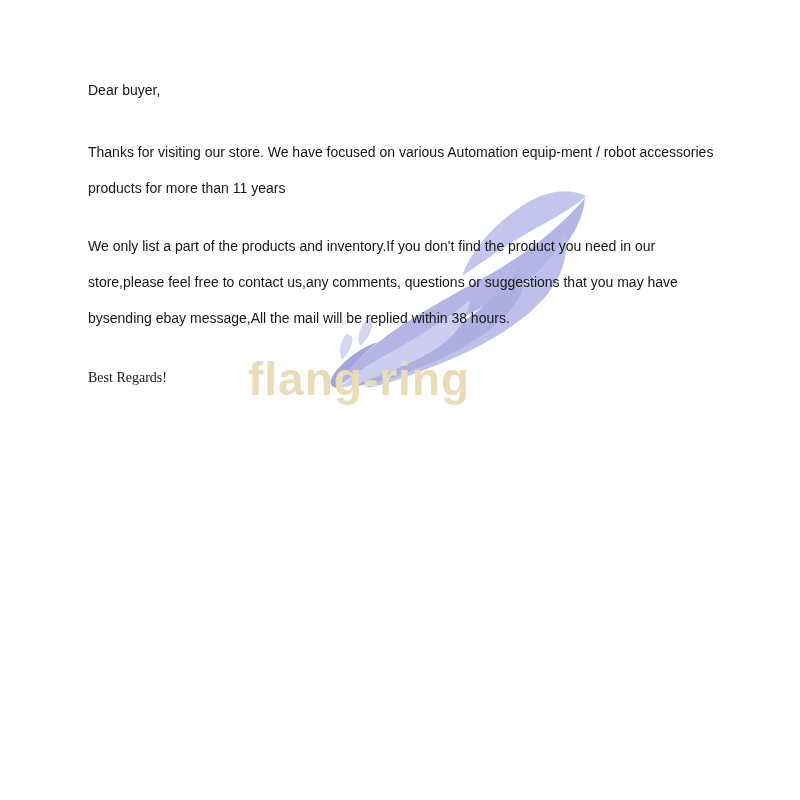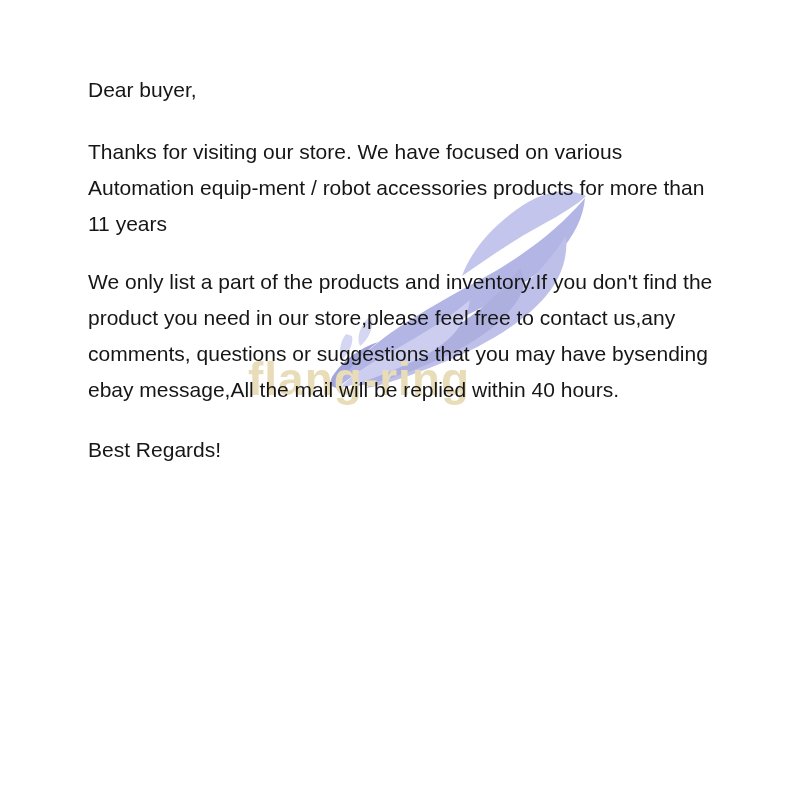--- a/index.html
+++ b/index.html
@@ -42,33 +42,34 @@
     color: #e8ddb8;
     white-space: nowrap;
   }
 
   
   .letter {
     position: relative;
     z-index: 2;
     padding: 72px 86px 0 88px;
     color: #1b1b1b;
-    font-size: 21px;
+    font-size: 14px;
     line-height: 36px;
   }
   .para {
     margin: 0 0 22px 0;
     max-width: 628px;
     color: #161616;
   }
   .para.first {
     margin-bottom: 26px;
   }
   .sig {
     margin-top: 24px;
+    font-family: Liberation Serif, serif;
   }
 </style>
 </head>
 <body>
 
 <div class="page">
 
   <div class="watermark">
     <svg width="800" height="800" viewBox="0 0 800 800">
       <g opacity="0.72">
@@ -81,17 +82,17 @@
         <path d="M346 334 C 340 342, 338 352, 342 360 C 348 354, 354 344, 352 336 Z" fill="#c6c8ee"></path>
         <path d="M368 318 C 360 326, 356 338, 360 346 C 368 340, 374 328, 372 318 Z" fill="#c6c8ee"></path>
       </g>
     </svg>
     <div class="watermark-text">flang-ring</div>
   </div>
 
   <div class="letter">
     <p class="para first">Dear buyer,</p>
     <p class="para">Thanks for visiting our store. We have focused on various Automation equip-ment / robot accessories products for more than 11 years</p>
-    <p class="para">We only list a part of the products and inventory.If you don't find the product you need in our store,please feel free to contact us,any comments, questions or suggestions that you may have bysending ebay message,All the mail will be replied within 40 hours.</p>
+    <p class="para">We only list a part of the products and inventory.If you don't find the product you need in our store,please feel free to contact us,any comments, questions or suggestions that you may have bysending ebay message,All the mail will be replied within 38 hours.</p>
     <p class="para sig">Best Regards!</p>
   </div>
 
 </div>
 
 </body></html>

